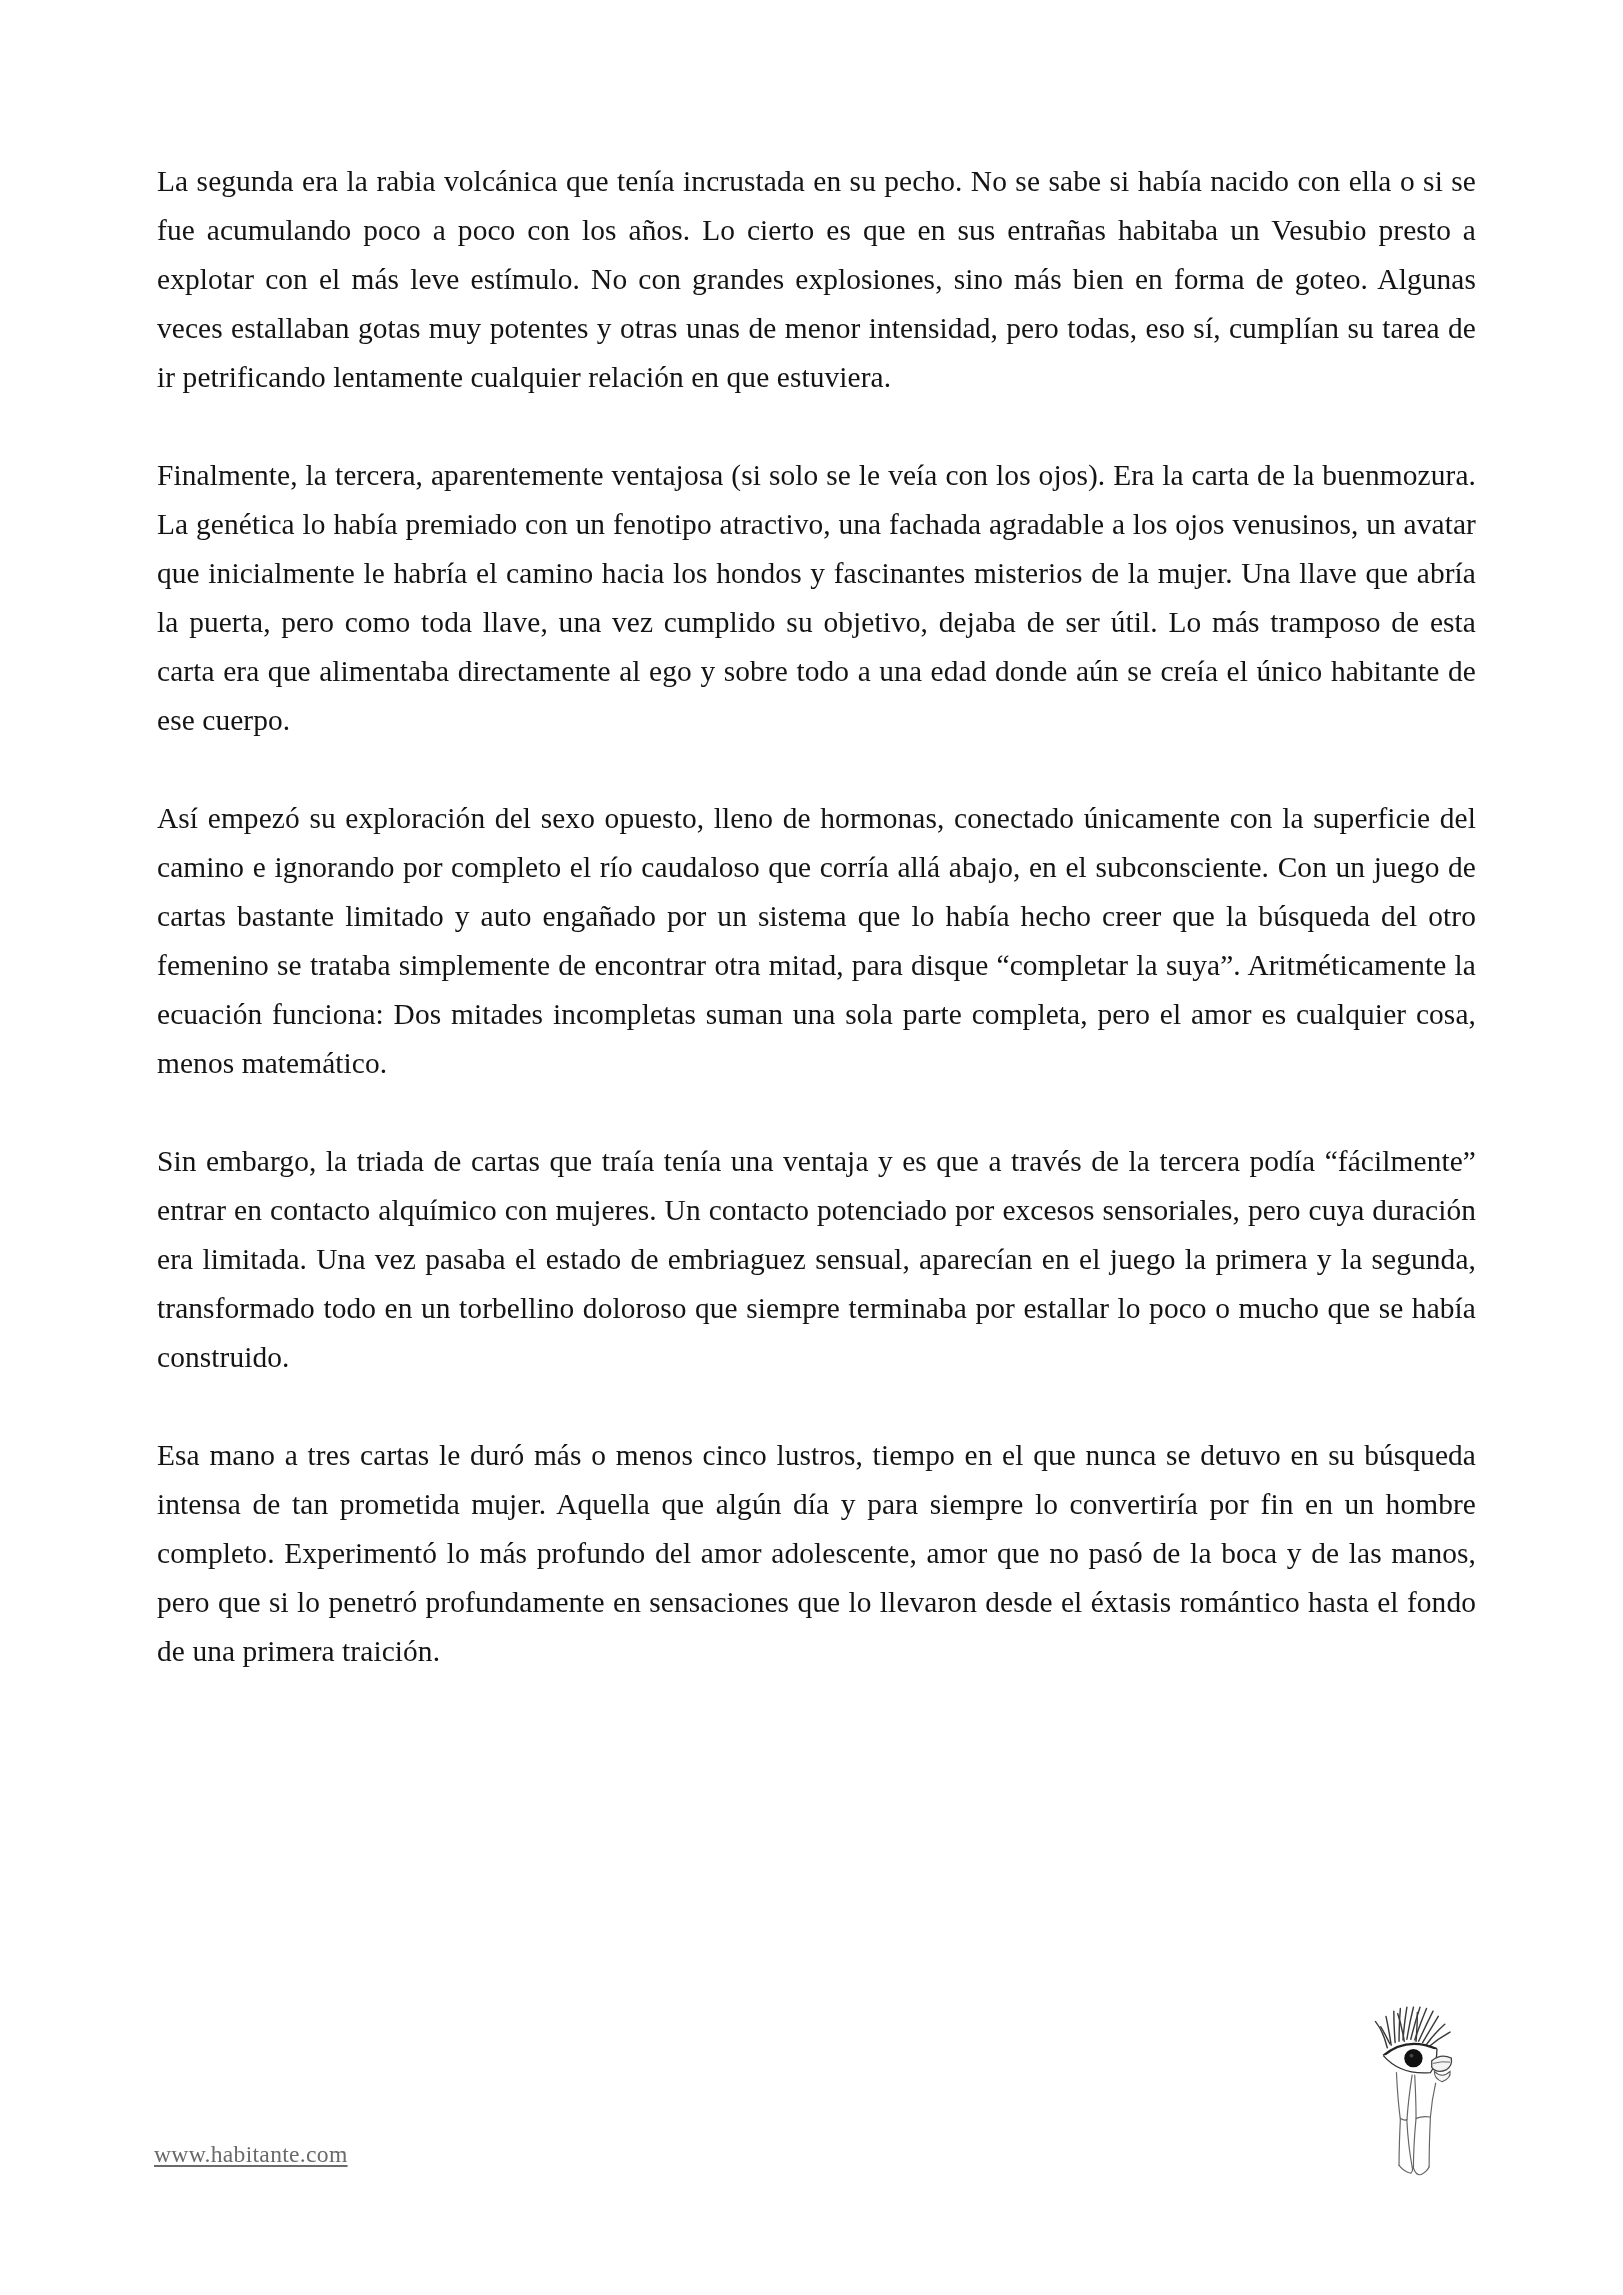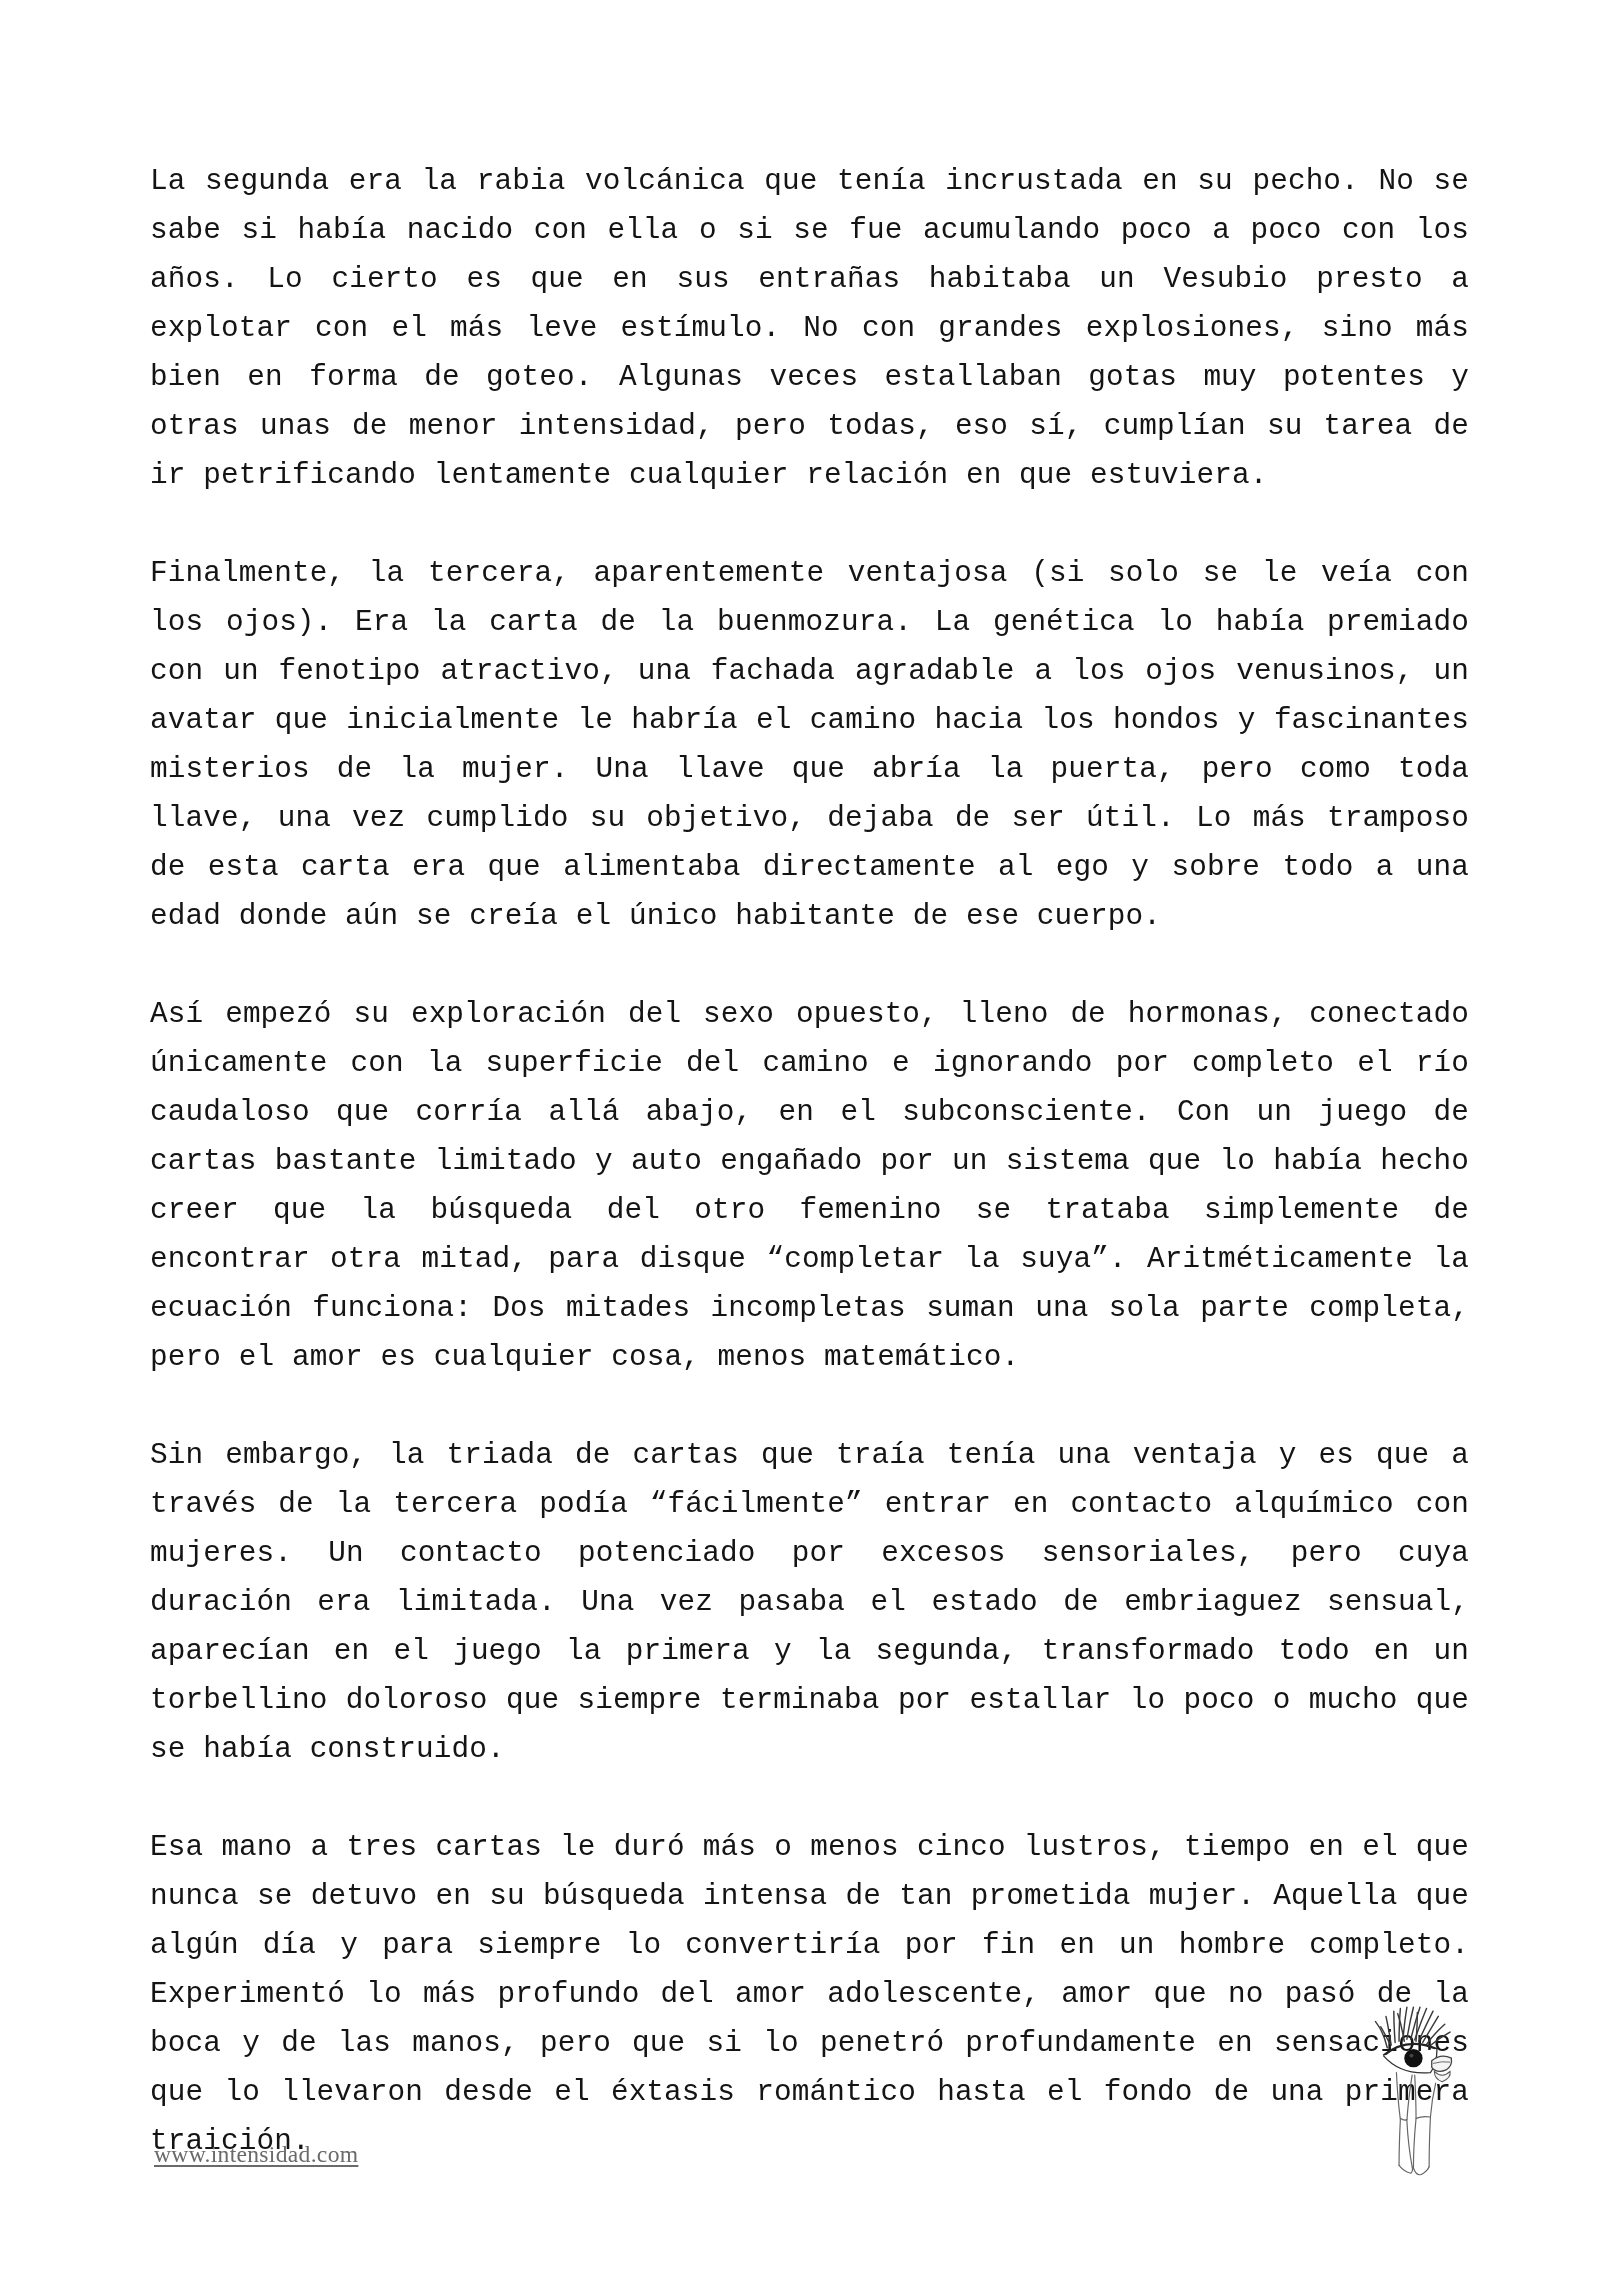--- a/index.html
+++ b/index.html
@@ -10,24 +10,23 @@
     body {
       width: 1623px;
       height: 2295px;
       position: relative;
       overflow: hidden;
       font-family: "Liberation Serif", "DejaVu Serif", serif;
       color: #141414;
     }
     .page {
       position: absolute;
-      left: 150px;
+      left: 157px;
       top: 157px;
       width: 1319px;
-      font-family: Liberation Mono, monospace;
     }
     .para {
       margin: 0 0 49px 0;
       font-size: 29.4px;
       line-height: 49px;
       text-align: justify;
       text-justify: inter-word;
       letter-spacing: 0.1px;
       hyphens: none;
     }
@@ -55,21 +54,21 @@
 <body>
 
 <main class="page">
   <p class="para">La segunda era la rabia volcánica que tenía incrustada en su pecho. No se sabe si había nacido con ella o si se fue acumulando poco a poco con los años. Lo cierto es que en sus entrañas habitaba un Vesubio presto a explotar con el más leve estímulo. No con grandes explosiones, sino más bien en forma de goteo. Algunas veces estallaban gotas muy potentes y otras unas de menor intensidad, pero todas, eso sí, cumplían su tarea de ir petrificando lentamente cualquier relación en que estuviera.</p>
   <p class="para">Finalmente, la tercera, aparentemente ventajosa (si solo se le veía con los ojos). Era la carta de la buenmozura. La genética lo había premiado con un fenotipo atractivo, una fachada agradable a los ojos venusinos, un avatar que inicialmente le habría el camino hacia los hondos y fascinantes misterios de la mujer. Una llave que abría la puerta, pero como toda llave, una vez cumplido su objetivo, dejaba de ser útil. Lo más tramposo de esta carta era que alimentaba directamente al ego y sobre todo a una edad donde aún se creía el único habitante de ese cuerpo.</p>
   <p class="para">Así empezó su exploración del sexo opuesto, lleno de hormonas, conectado únicamente con la superficie del camino e ignorando por completo el río caudaloso que corría allá abajo, en el subconsciente. Con un juego de cartas bastante limitado y auto engañado por un sistema que lo había hecho creer que la búsqueda del otro femenino se trataba simplemente de encontrar otra mitad, para disque “completar la suya”. Aritméticamente la ecuación funciona: Dos mitades incompletas suman una sola parte completa, pero el amor es cualquier cosa, menos matemático.</p>
   <p class="para">Sin embargo, la triada de cartas que traía tenía una ventaja y es que a través de la tercera podía “fácilmente” entrar en contacto alquímico con mujeres. Un contacto potenciado por excesos sensoriales, pero cuya duración era limitada. Una vez pasaba el estado de embriaguez sensual, aparecían en el juego la primera y la segunda, transformado todo en un torbellino doloroso que siempre terminaba por estallar lo poco o mucho que se había construido.</p>
   <p class="para">Esa mano a tres cartas le duró más o menos cinco lustros, tiempo en el que nunca se detuvo en su búsqueda intensa de tan prometida mujer. Aquella que algún día y para siempre lo convertiría por fin en un hombre completo. Experimentó lo más profundo del amor adolescente, amor que no pasó de la boca y de las manos, pero que si lo penetró profundamente en sensaciones que lo llevaron desde el éxtasis romántico hasta el fondo de una primera traición.</p>
 </main>
 
-<a class="footer-link">www.intensidad.com</a>
+<a class="footer-link">www.habitante.com</a>
 
 <div class="illustration">
   <svg width="105" height="183" viewBox="0 0 160 280" xmlns="http://www.w3.org/2000/svg">
 
     <g stroke="#3a3a3a" stroke-width="2.2" fill="none" stroke-linecap="round">
       <path d="M20 70 Q14 45 2 30"></path>
       <path d="M26 66 Q22 40 18 22"></path>
       <path d="M32 62 Q30 36 30 14"></path>
       <path d="M38 60 Q38 34 40 10"></path>
       <path d="M44 58 Q46 32 50 8"></path>

